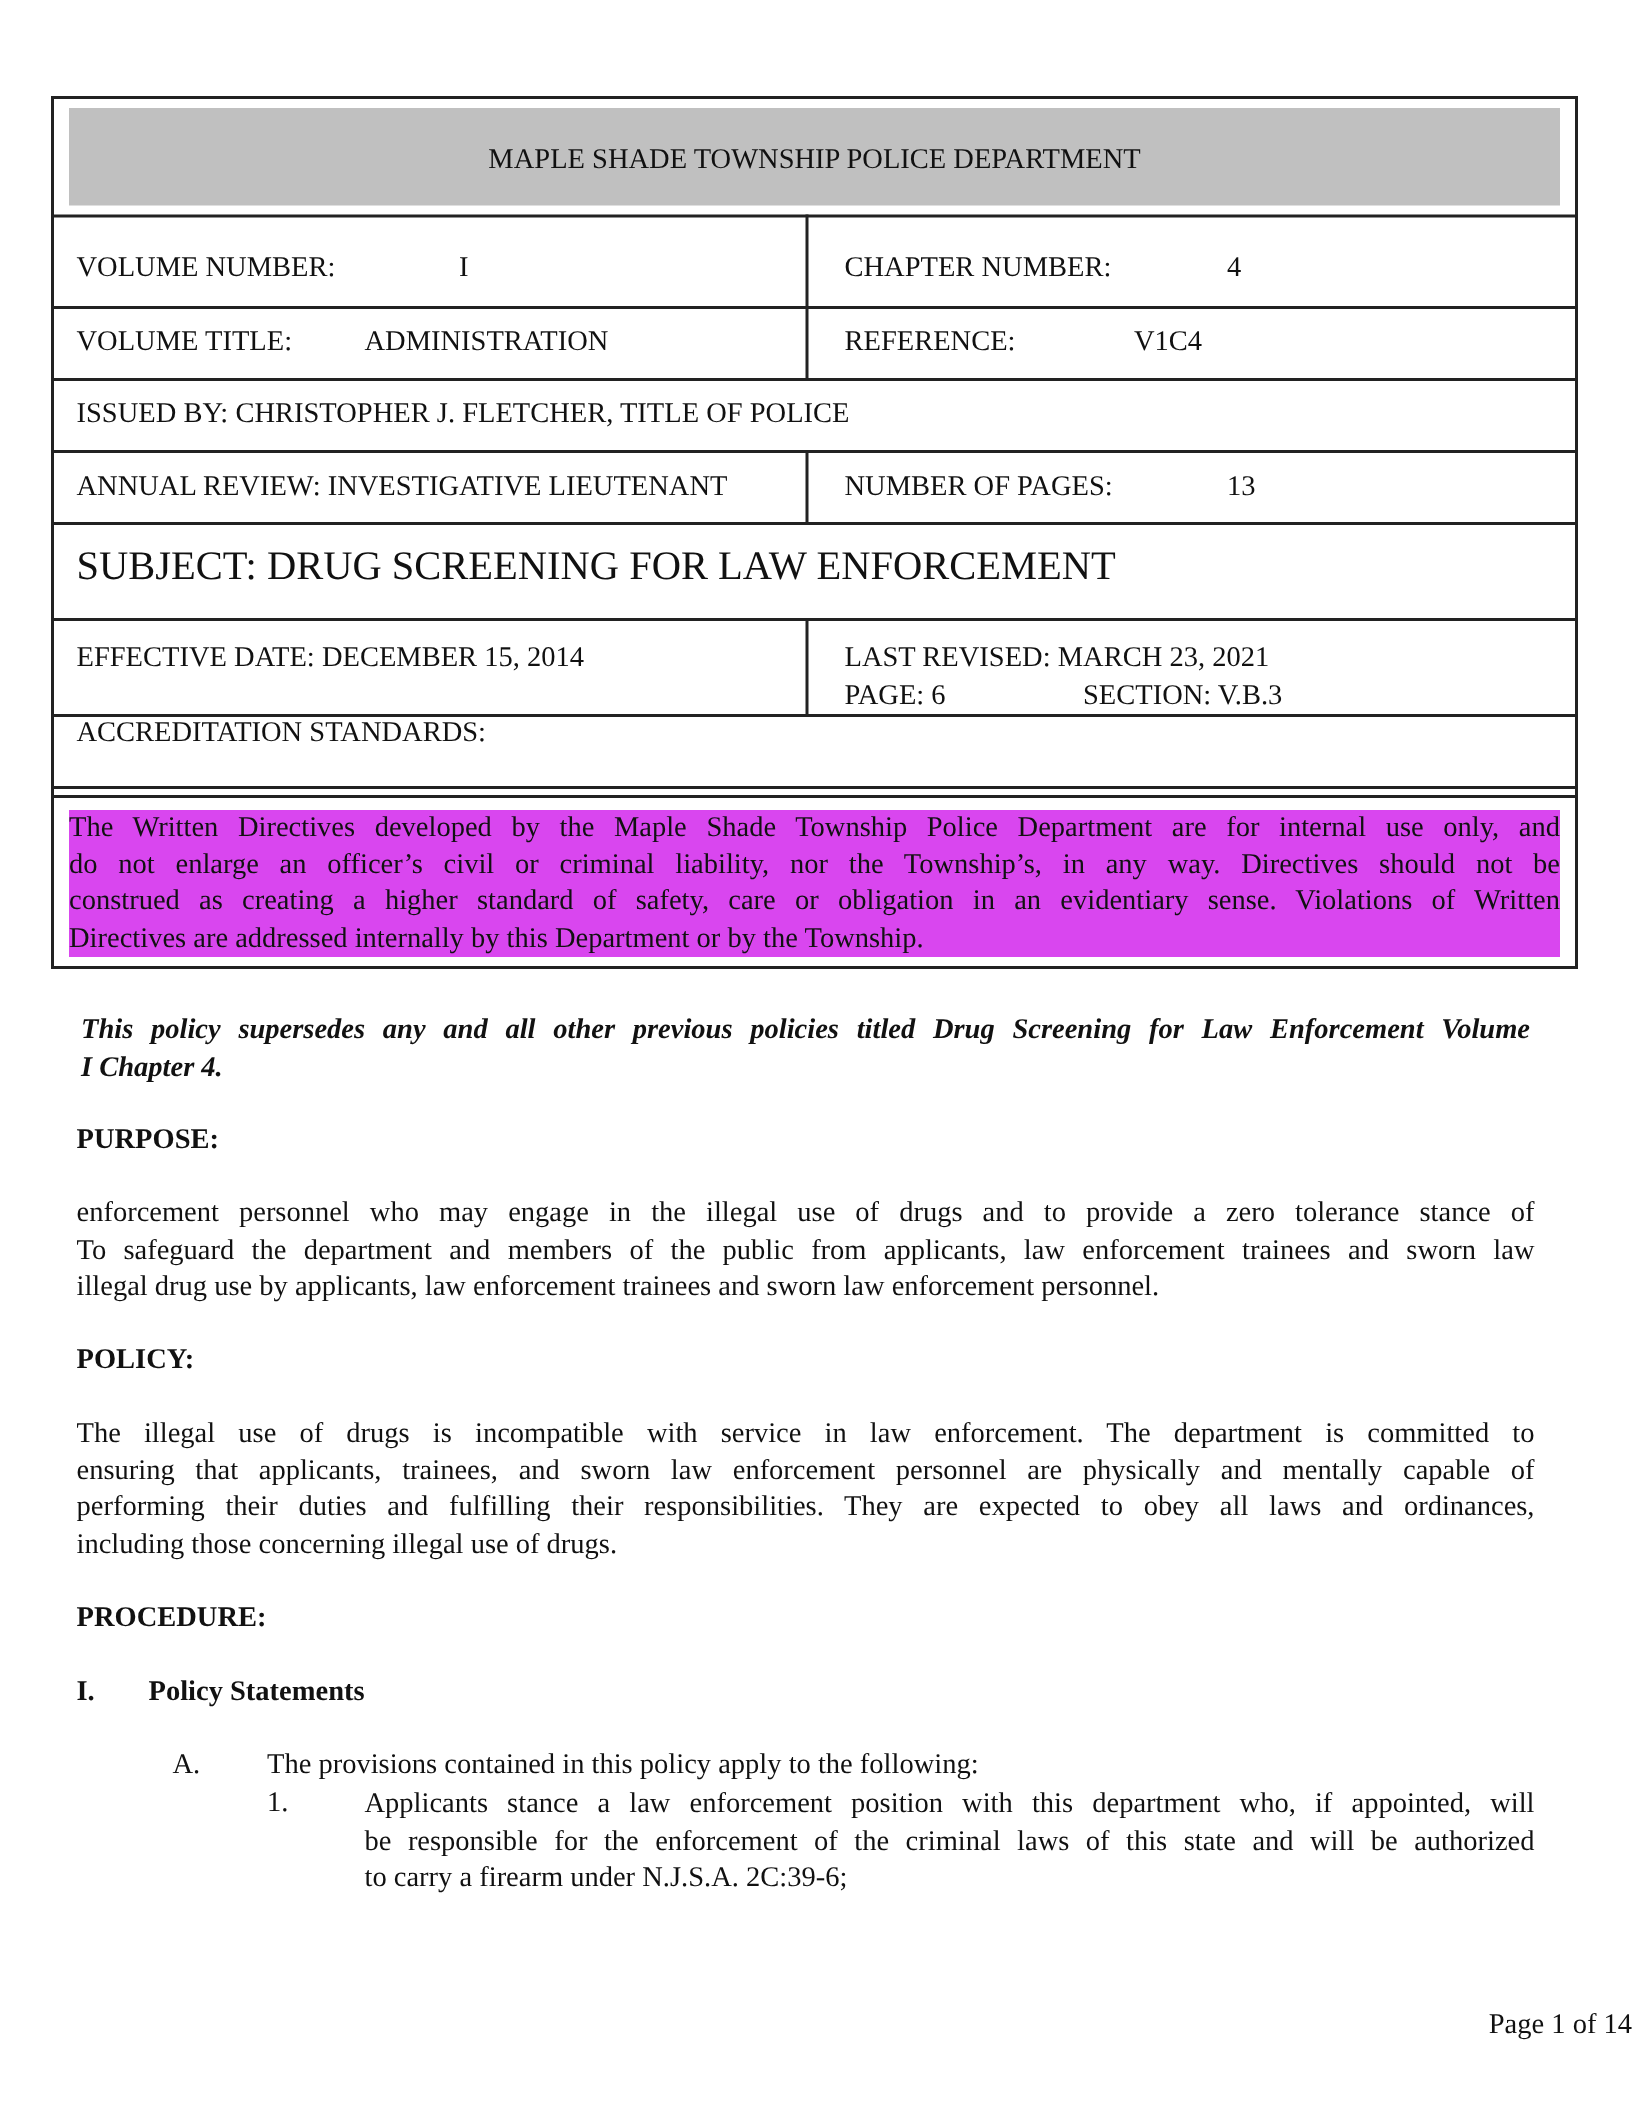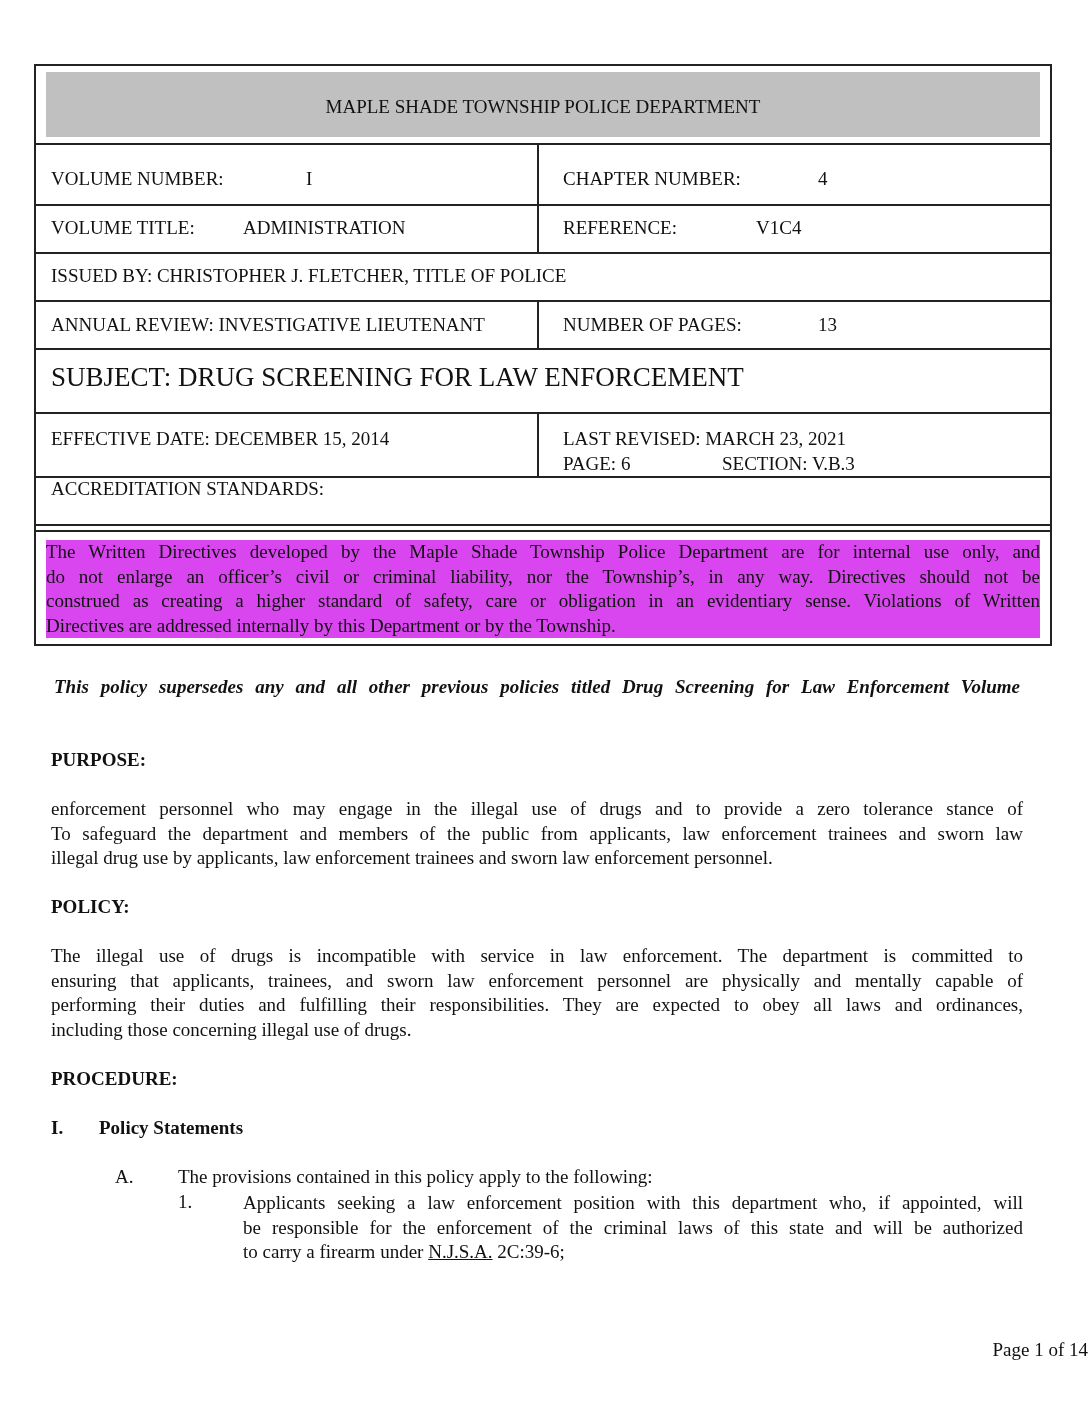--- a/index.html
+++ b/index.html
@@ -12,21 +12,21 @@
   .cell { position:absolute; font-size:19px; white-space:nowrap; }
   .subject { position:absolute; left:51px; top:362px; font-size:27px; white-space:nowrap; }
   .disclaimer { position:absolute; left:46px; top:540px; width:994px; height:98px; background:#d946ef; font-size:19px; line-height:24.5px; text-align:justify; }
   .disclaimer span { display:block; text-align:justify; text-align-last:justify; white-space:nowrap; }
   .disclaimer span.last { text-align-last:left; }
   .para { position:absolute; left:51px; width:972px; font-size:19px; line-height:24.5px; }
   .para span { display:block; white-space:nowrap; text-align:justify; text-align-last:justify; }
   .para span.last { text-align-last:left; }
   .heading { position:absolute; font-size:19px; font-weight:bold; }
   .italic { font-style:italic; font-weight:bold; }
-  .u { text-decoration:underline; }
+  .u { }
 </style>
 </head>
 <body>
 
 <div class="outer"></div>
 <div class="banner"></div>
 <div class="banner-text">MAPLE SHADE TOWNSHIP POLICE DEPARTMENT</div>
 
 <div class="hline" style="left:34px;top:143px;width:1018px;"></div>
 <div class="hline" style="left:34px;top:204px;width:1018px;"></div>
@@ -69,20 +69,21 @@
 
 <div class="disclaimer">
   <span>The Written Directives developed by the Maple Shade Township Police Department are for internal use only, and</span>
   <span>do not enlarge an officer’s civil or criminal liability, nor the Township’s, in any way.  Directives should not be</span>
   <span>construed as creating a higher standard of safety, care or obligation in an evidentiary sense.  Violations of Written</span>
   <span class="last">Directives are addressed internally by this Department or by the Township.</span>
 </div>
 
 <div class="para italic" style="top:675px;left:54px;width:966px;">
   <span>This policy supersedes any and all other previous policies titled Drug Screening for Law Enforcement Volume</span>
+  <span class="last">I Chapter 4.</span>
 </div>
 
 <div class="heading" style="left:51px;top:749px;">PURPOSE:</div>
 <div class="para" style="top:797px;">
   <span>enforcement personnel who may engage in the illegal use of drugs and to provide a zero tolerance stance of</span>
   <span>To safeguard the department and members of the public from applicants, law enforcement trainees and sworn law</span>
   <span class="last">illegal drug use by applicants, law enforcement trainees and sworn law enforcement personnel.</span>
 </div>
 
 <div class="heading" style="left:51px;top:896px;">POLICY:</div>
@@ -95,18 +96,18 @@
 
 <div class="heading" style="left:51px;top:1068px;">PROCEDURE:</div>
 <div class="heading" style="left:51px;top:1117px;">I.</div>
 <div class="heading" style="left:99px;top:1117px;">Policy Statements</div>
 
 <div class="cell" style="left:115px;top:1166px;">A.</div>
 <div class="cell" style="left:178px;top:1166px;text-align:right;">The provisions contained in this policy apply to the following:</div>
 
 <div class="cell" style="left:178px;top:1191px;">1.</div>
 <div class="para" style="left:243px;width:780px;top:1191px;">
-  <span>Applicants seeking a law enforcement position with this department who, if appointed, will</span>
+  <span>Applicants stance a law enforcement position with this department who, if appointed, will</span>
   <span>be responsible for the enforcement of the criminal laws of this state and will be authorized</span>
   <span class="last"><span style="display:inline">to carry a firearm under </span><span style="display:inline" class="u">N.J.S.A.</span><span style="display:inline"> 2C:39-6;</span></span>
 </div>
 
 <div class="cell" style="left:0;width:1088px;text-align:right;top:1321px;margin-top:18px;">Page 1 of 14</div>
 
 </body></html>

